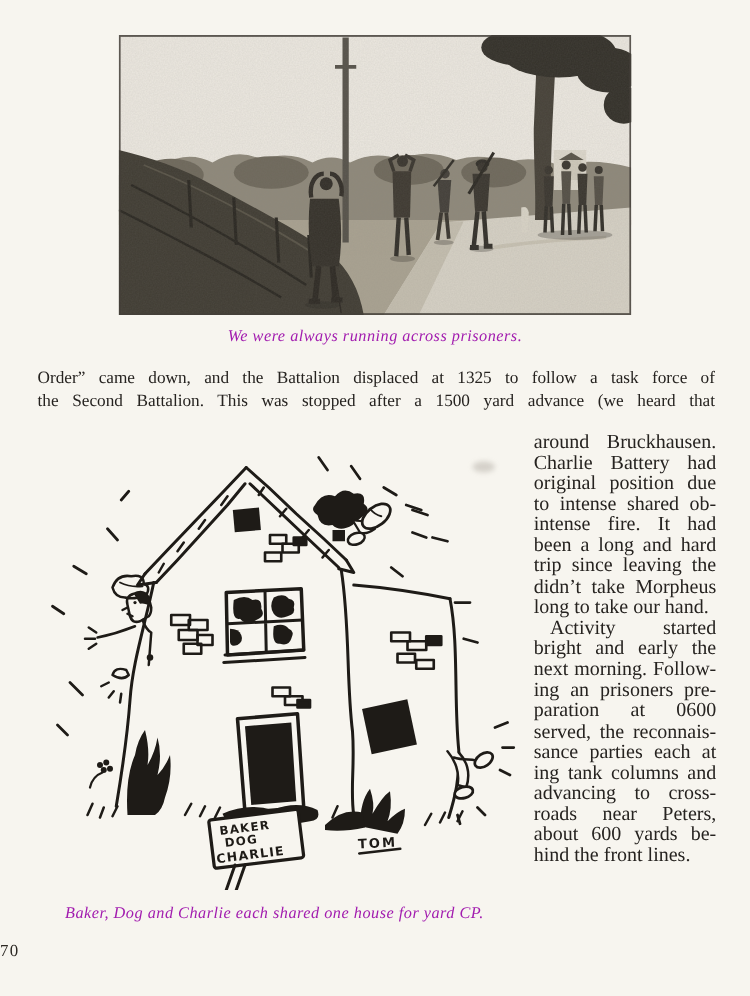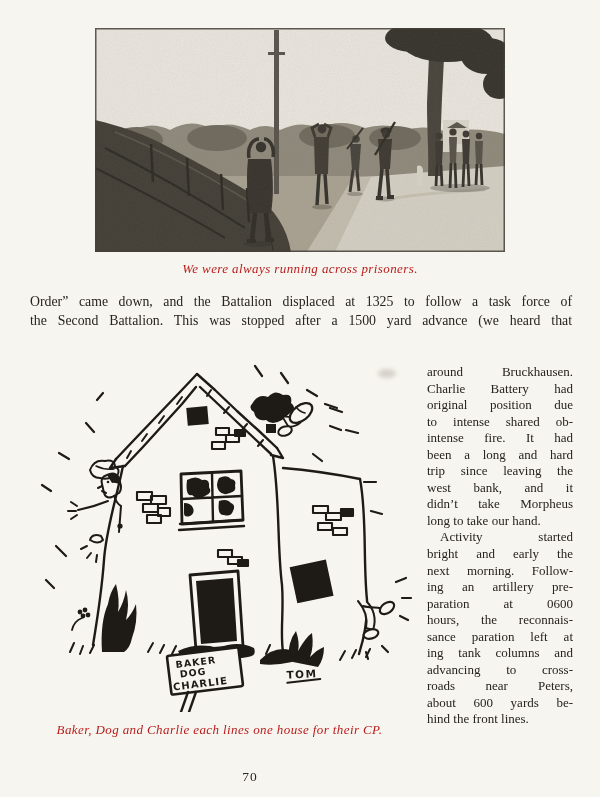--- a/index.html
+++ b/index.html
@@ -4,31 +4,31 @@
 <style>
   html,body{margin:0;padding:0;background:#e9e7e0;}
   .sheet{
     position:relative;width:600px;height:797px;background:#f7f5ef;
     font-family:"Liberation Serif",serif;color:#262320;overflow:hidden;
     box-shadow:0 0 4px rgba(0,0,0,.2);
   }
   .photo{position:absolute;left:95px;top:28px;width:410px;height:224px;}
   .photo svg{display:block;}
   .caption{position:absolute;font-style:italic;font-size:13px;letter-spacing:.4px;
-    color:#b91c1c;text-align:center;white-space:nowrap;}
+    color:#a21caf;text-align:center;white-space:nowrap;}
   .cap1{left:95px;width:410px;top:261px;}
   .cap2{left:22px;width:395px;top:722px;}
   .para{position:absolute;left:30px;top:292px;width:542px;font-size:13.8px;line-height:19.4px;}
-  .column{position:absolute;left:427px;top:364px;width:146px;font-size:13px;line-height:16.55px;}
+  .column{position:absolute;left:427px;top:346px;width:146px;font-size:16px;line-height:16.55px;}
   .line{text-align:justify;text-align-last:justify;}
   .line.no-just{text-align-last:left;}
   .line.indent{text-indent:13px;}
   .cartoon{position:absolute;left:30px;top:360px;}
-  .pagenum{position:absolute;left:0;width:500px;top:753px;text-align:center;
-    font-size:13.5px;letter-spacing:1px;color:#2b2722;margin-top:16px;}
+  .pagenum{position:absolute;left:0;width:500px;top:753px;
+    font-size:13.5px;letter-spacing:1px;color:#2b2722;}
   .smudge{position:absolute;left:378px;top:369px;width:18px;height:9px;
     background:rgba(125,120,108,.28);border-radius:50%;filter:blur(2px);}
   .sign-text{font-family:"DejaVu Sans",sans-serif;font-weight:700;fill:#1e1b17;}
 </style>
 </head>
 <body>
 
 <div class="sheet">
 
   <figure class="photo" style="margin:0">
@@ -307,36 +307,35 @@
   </svg>
 
   <div class="column">
       <div class="line">around Bruckhausen.</div>
       <div class="line">Charlie Battery had</div>
       <div class="line">original position due</div>
       <div class="line">to intense shared ob-</div>
       <div class="line">intense fire. It had</div>
       <div class="line">been a long and hard</div>
       <div class="line">trip since leaving the</div>
-      <div class="line">west bank, and it</div>
       <div class="line">didn’t take Morpheus</div>
       <div class="line no-just">long to take our hand.</div>
       <div class="line indent">Activity started</div>
       <div class="line">bright and early the</div>
       <div class="line">next morning. Follow-</div>
-      <div class="line">ing an artillery pre-</div>
+      <div class="line">ing an prisoners pre-</div>
       <div class="line">paration at 0600</div>
-      <div class="line">hours, the reconnais-</div>
-      <div class="line">sance paration left at</div>
+      <div class="line">served, the reconnais-</div>
+      <div class="line">sance parties each at</div>
       <div class="line">ing tank columns and</div>
       <div class="line">advancing to cross-</div>
       <div class="line">roads near Peters,</div>
       <div class="line">about 600 yards be-</div>
       <div class="line no-just">hind the front lines.</div>
     </div>
 
-  <div class="caption cap2">Baker, Dog and Charlie each lines one house for their CP.</div>
+  <div class="caption cap2">Baker, Dog and Charlie each shared one house for yard CP.</div>
 
   <div class="pagenum">70</div>
 
   <div class="smudge"></div>
 
 </div>
 
 </body></html>

